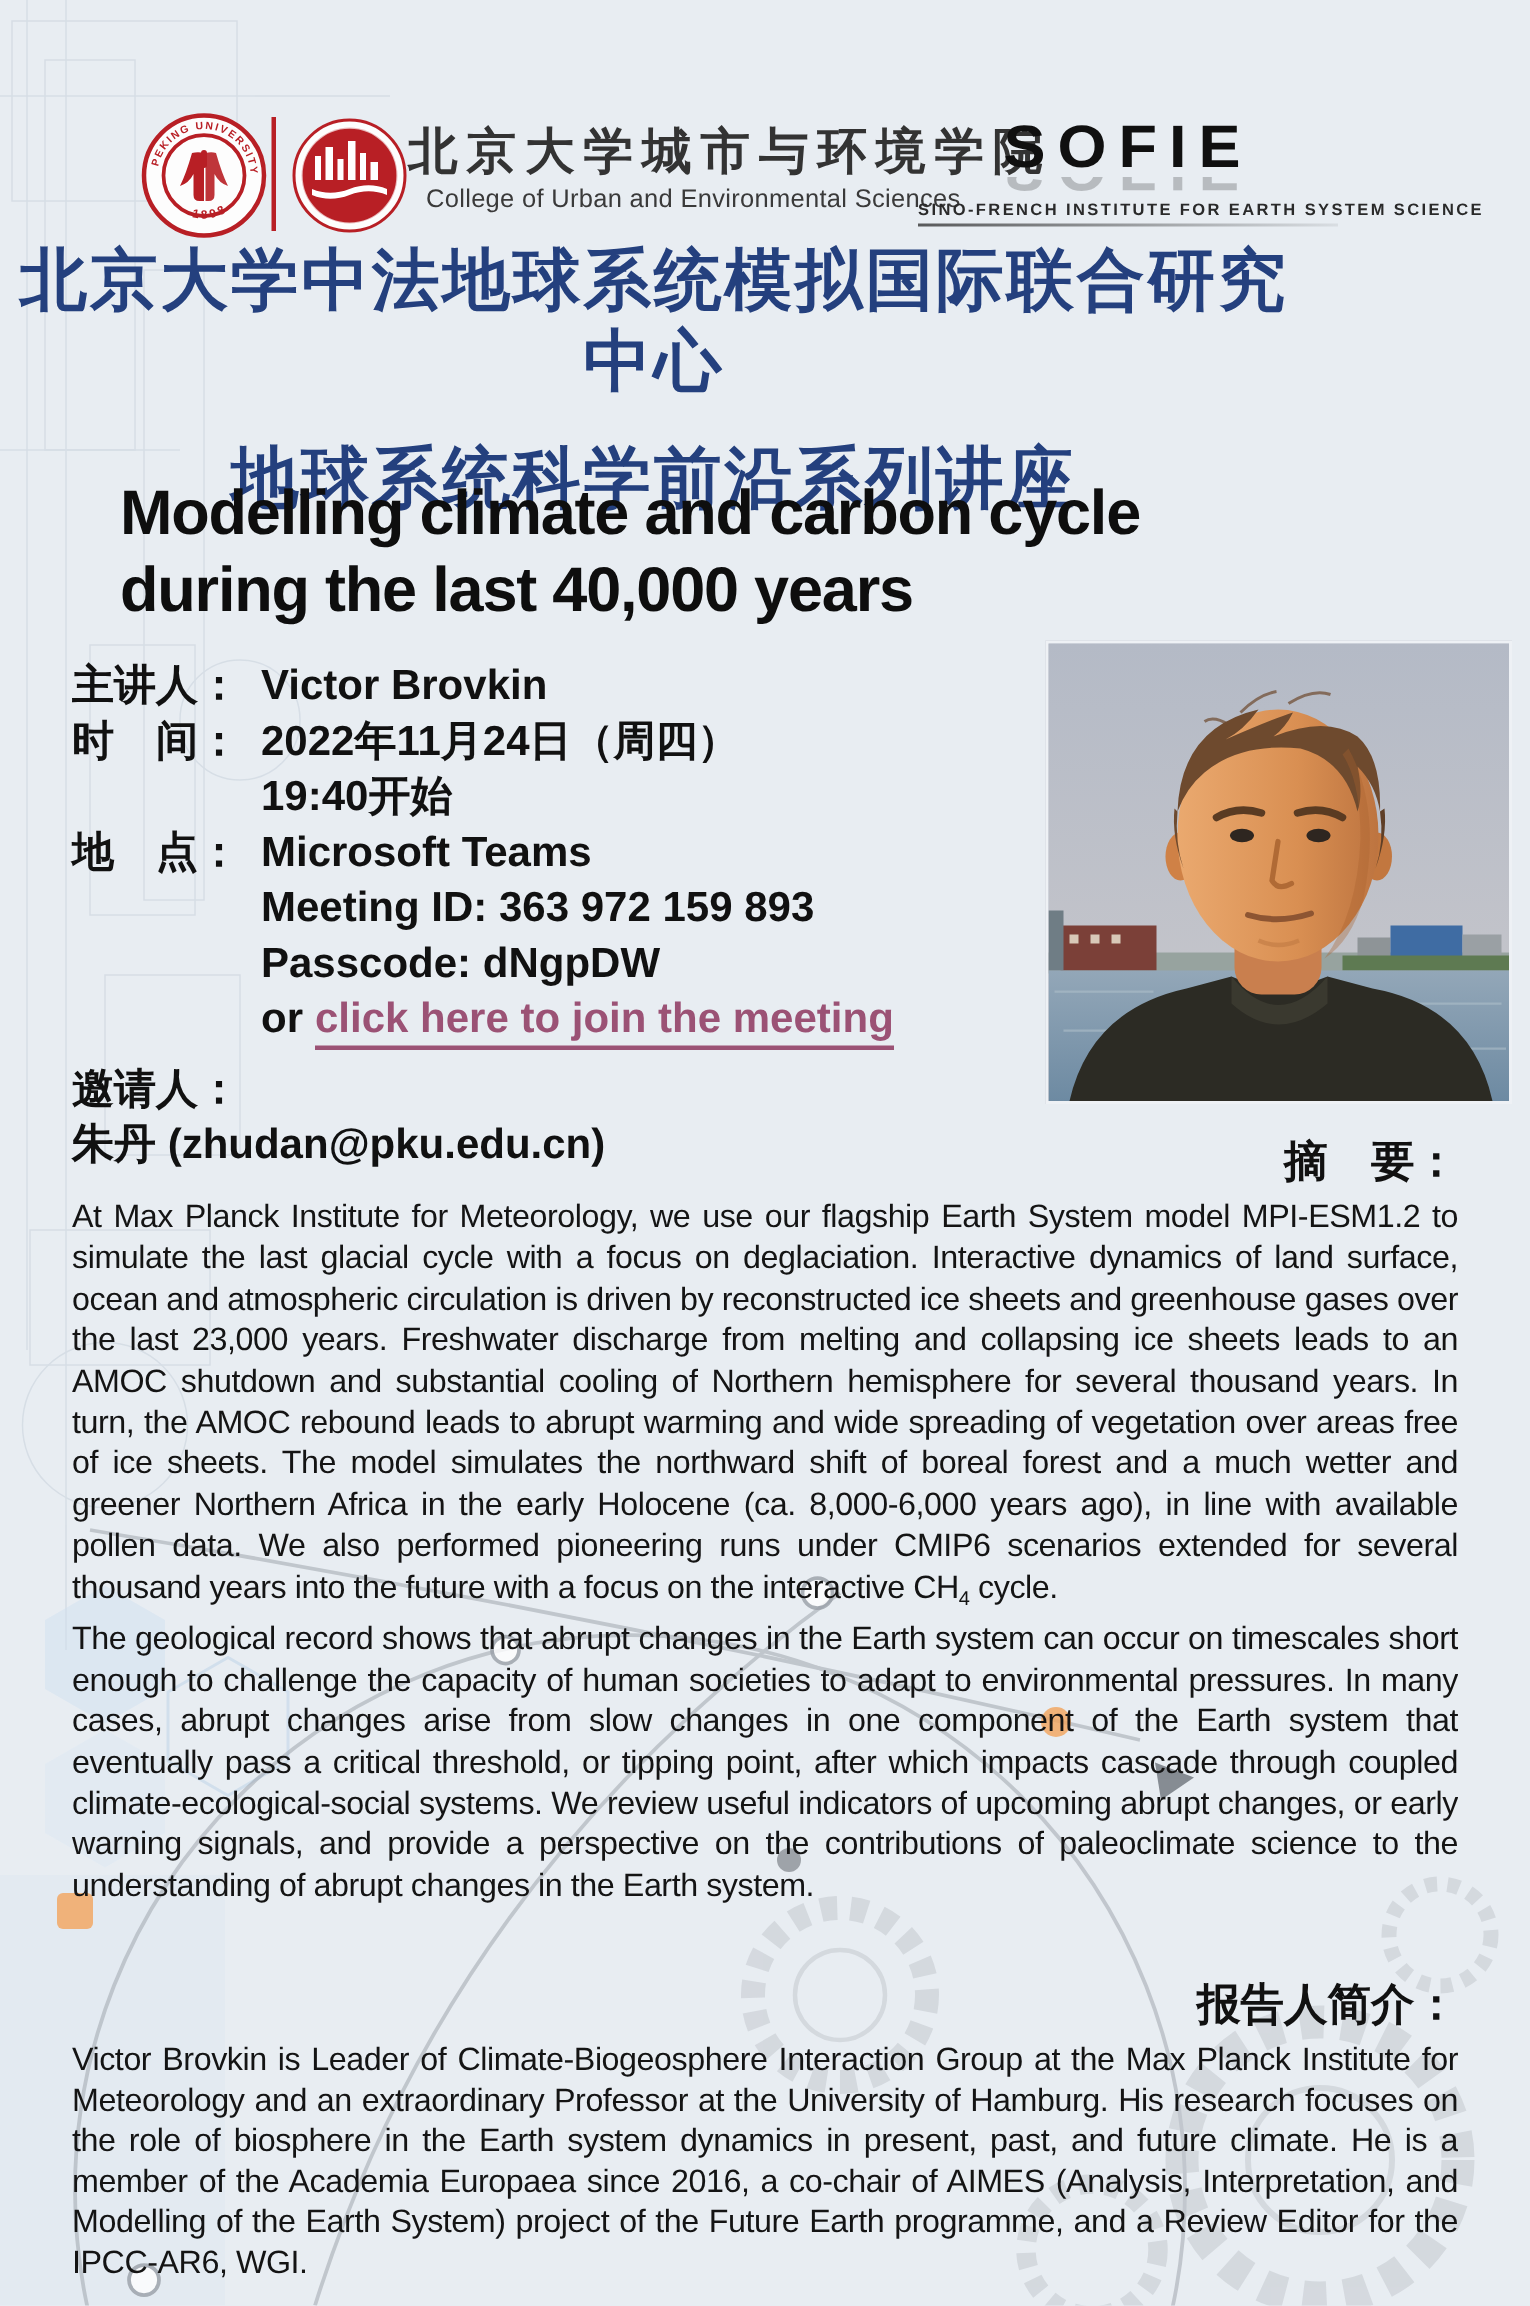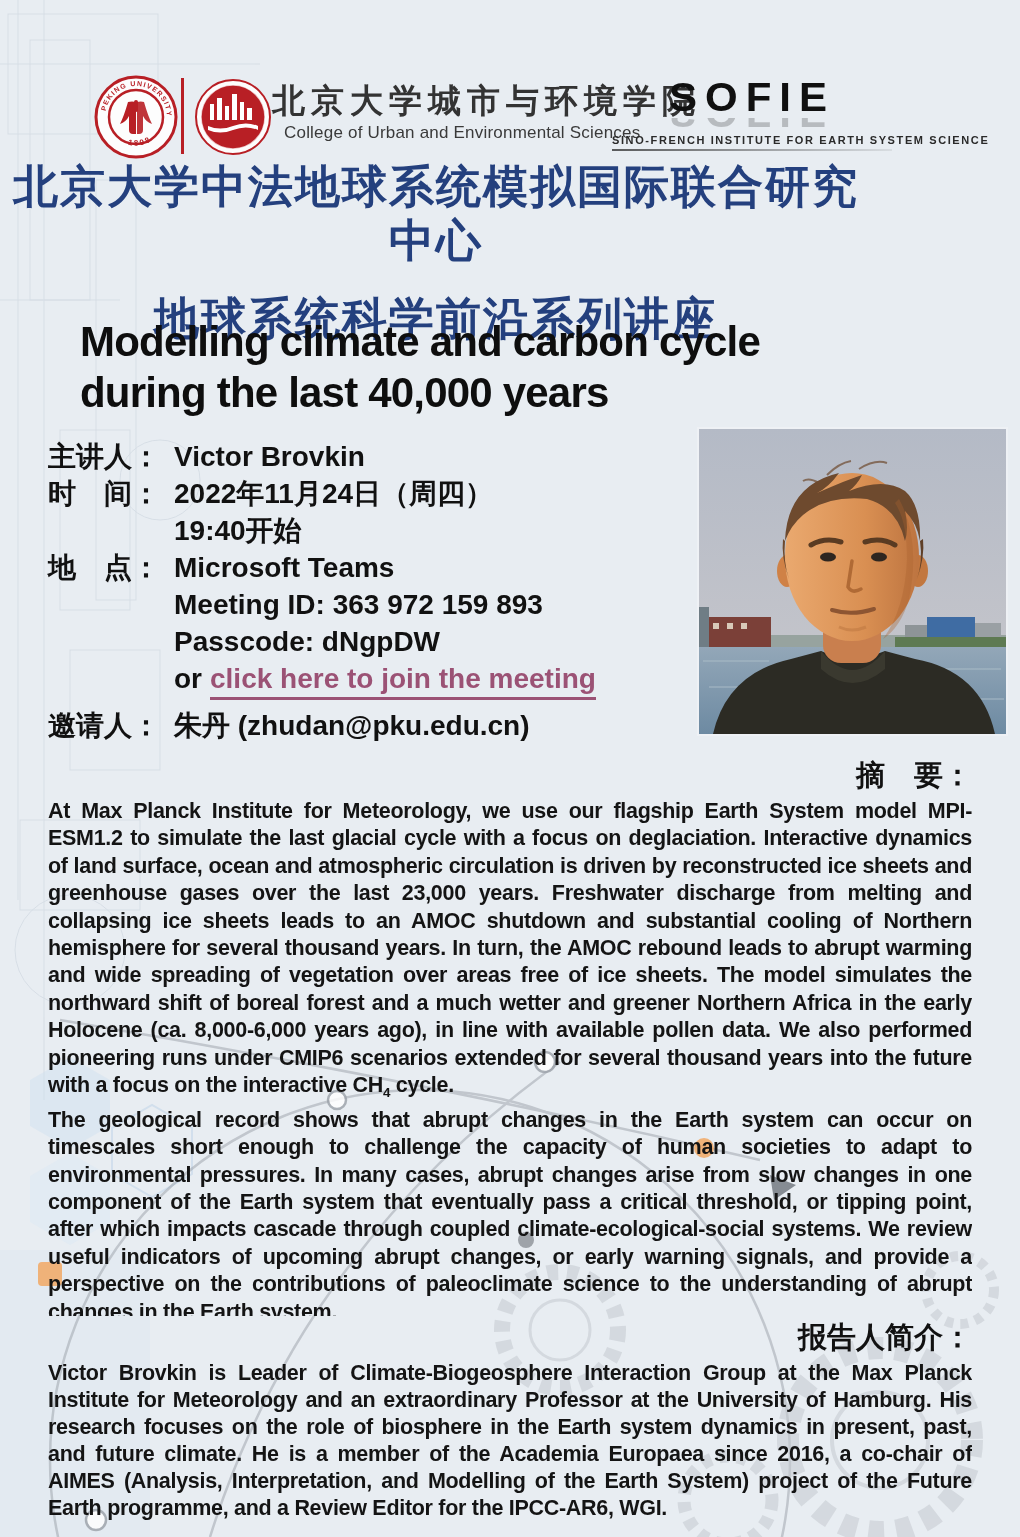--- a/index.html
+++ b/index.html
@@ -37,30 +37,30 @@
   .en-title{top:316px;left:80px;width:900px;font-size:42px;font-weight:800;letter-spacing:-0.8px;line-height:51px;color:#0e0e0e;}
 
   
   .details{top:438px;left:48px;width:648px;font-size:28px;font-weight:700;line-height:37px;}
   .detail-row{display:flex;}
   .detail-label{width:126px;flex-shrink:0;color:#111;}
   .detail-value{color:#111;}
   .join-line{display:flex;align-items:baseline;}
   .or-word{font-weight:700;margin-right:8px;}
   .join-link{color:#9B5275;border-bottom:3px solid #9B5275;text-decoration:none;font-weight:700;cursor:pointer;}
-  .inviter-row{margin-top:7px;}
+  .inviter-row{margin-top:7px;flex-direction:column;}
 
   
   .photo{top:427px;left:697px;width:307px;height:305px;border:2px solid #eef1f5;box-sizing:content-box;background:#b9bdc8;}
   .photo svg{display:block;}
 
   
   .abstract{top:756px;left:48px;width:924px;max-height:560px;overflow:hidden;}
   .section-heading{font-size:29px;font-weight:700;color:#111;line-height:38px;margin:0 0 4px 0;text-align:right;}
-  .abs-p{margin:0;font-size:21.5px;font-weight:700;line-height:27.4px;text-align:justify;text-align-last:left;letter-spacing:-0.3px;color:#141414;}
+  .abs-p{margin:0;font-size:21.5px;font-weight:400;line-height:27.4px;text-align:justify;text-align-last:left;letter-spacing:-0.3px;color:#141414;}
   .abs-p sub{font-size:0.62em;}
   .bio{top:1318px;left:48px;width:924px;max-height:215px;overflow:hidden;}
   .bio .abs-p{line-height:27px;}
 </style>
 </head>
 <body>
 
 <div class="poster">
 
   <svg class="bg-decor" viewBox="0 0 1020 1537" xmlns="http://www.w3.org/2000/svg">

